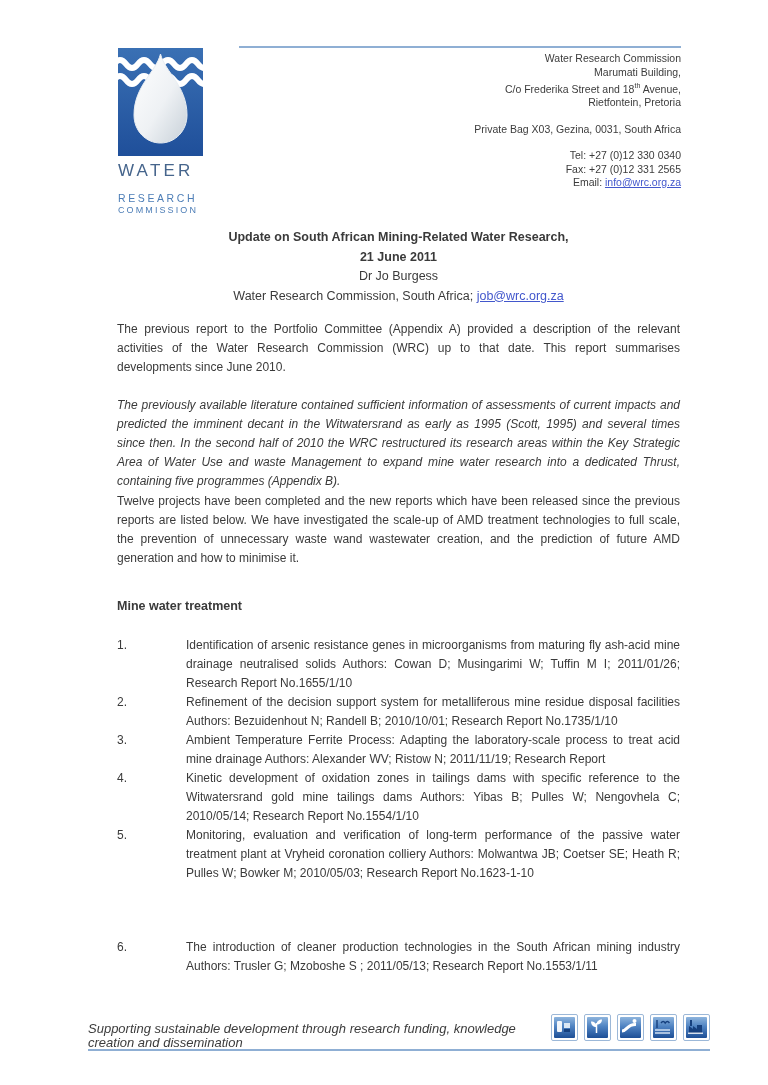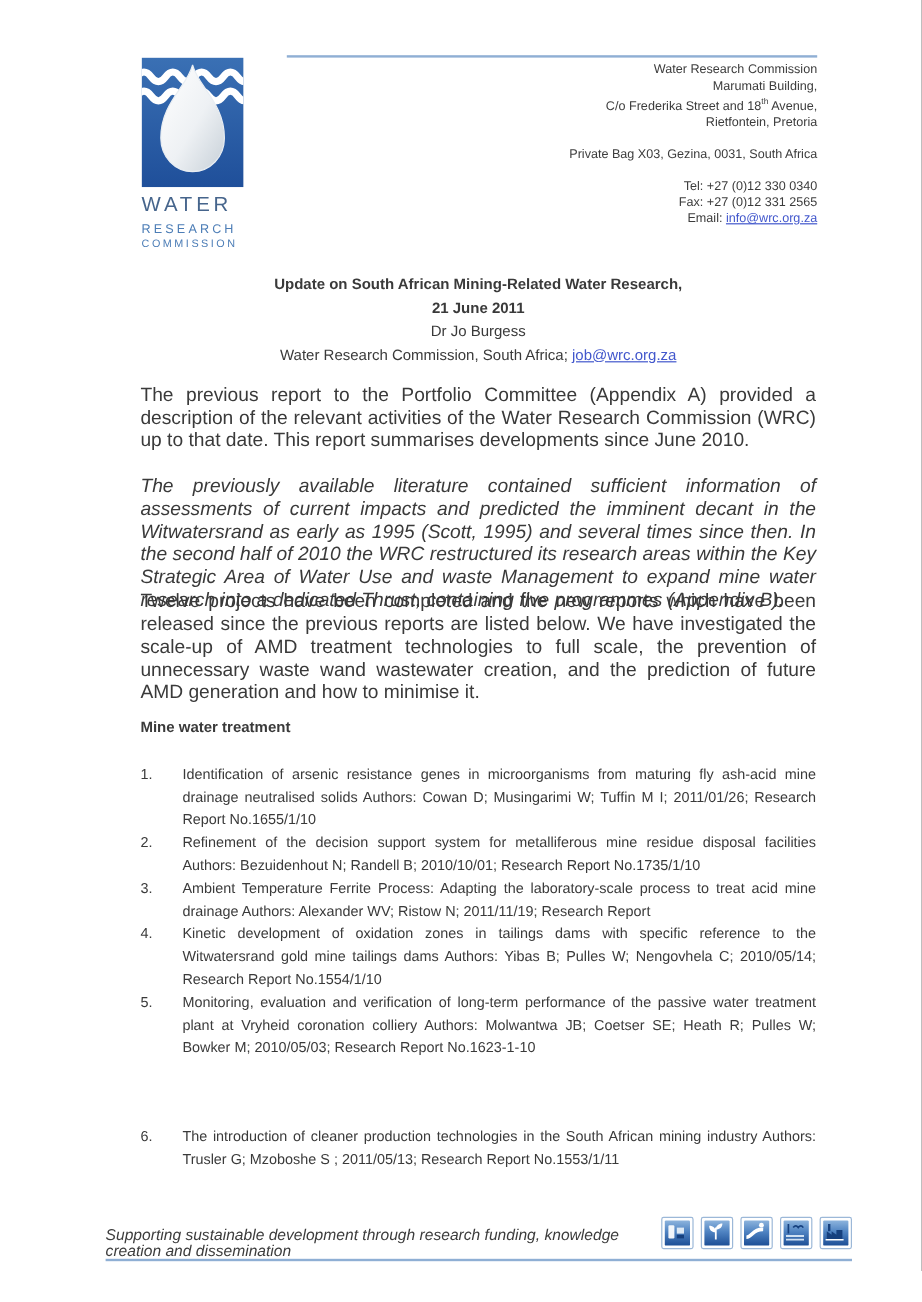--- a/index.html
+++ b/index.html
@@ -7,52 +7,52 @@
   .page {
     position:relative; width:768px; height:1085px; margin:0 auto;
     background:#ffffff; overflow:hidden;
     font-family:"Liberation Sans", sans-serif; color:#3a3a3a;
   }
   
   .top-rule { position:absolute; left:239px; top:46px; width:442px; height:2px; background:#8fafd4; }
   .logo { position:absolute; left:118px; top:48px; width:92px; }
   .logo-square { display:block; }
   .logo-water      { margin-top:5px; font-size:17px; letter-spacing:3.2px; color:#46658c; font-weight:normal; }
-  .logo-research   { margin-top:4px; font-size:10.5px; letter-spacing:2.6px; color:#4c7db6; }
+  .logo-research   { margin-top:11px; font-size:10.5px; letter-spacing:2.6px; color:#4c7db6; }
   .logo-commission { margin-top:1px; font-size:9px;  letter-spacing:2.1px; color:#4c7db6; }
   .address {
     position:absolute; right:87px; top:52px; text-align:right;
     font-size:10.5px; line-height:13.5px; color:#3c3c3c;
   }
   .addr-gap { height:13px; }
   sup { font-size:7px; vertical-align:super; }
   a.link { color:#4257cc; cursor:pointer; }
   
   .title-block {
     position:absolute; left:117px; top:228px; width:563px;
     text-align:center; font-size:12.5px; line-height:19.5px;
   }
   .title-bold { font-weight:bold; }
   
   .para {
     position:absolute; left:117px; width:563px;
-    font-size:16px; line-height:19px; text-align:justify;
+    font-size:12px; line-height:19px; text-align:justify;
   }
   .p1 { top:320px; } .p2 { top:396px;font-style:italic; } .p3 { top:492px; }
   .sec-heading {
     position:absolute; left:117px; width:563px;
     font-size:12.5px; font-weight:bold; line-height:19px;
   }
   .h-mine  { top:597px; }
   .h-waste { top:900px; }
   .rlist { position:absolute; left:117px; width:563px; font-size:12px; line-height:19px; }
   .list1 { top:636px; } .list2 { top:938px; }
   .li { display:flex; }
   .li .num   { flex:none; width:35px; }
-  .li .litext{ flex:1; text-align:justify; }
+  .li .litext{ flex:1; text-align:justify;margin-left:34px; }
   
   .footer-tagline {
     position:absolute; left:88px; top:1022px; width:460px;
     font-size:13px; font-style:italic; color:#3c3c3c; line-height:14px;
   }
   .footer-icons { position:absolute; top:1014px; right:58px; display:flex; gap:6px; }
   .f-icon {
     width:27px; height:27px; border:1px solid #9cb8d8; background:#ffffff;
     padding:2px; border-radius:2px;
   }

